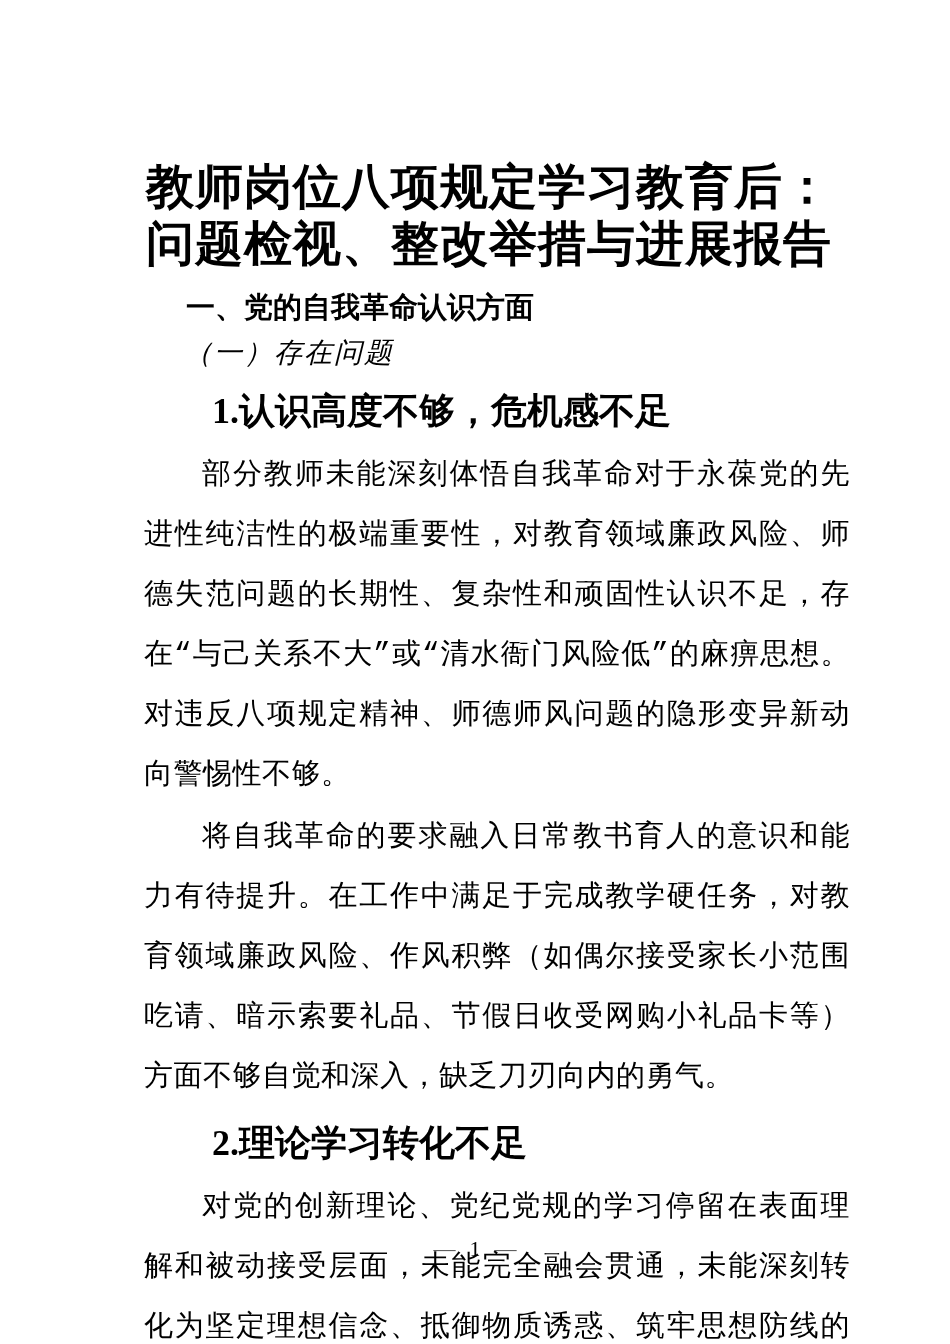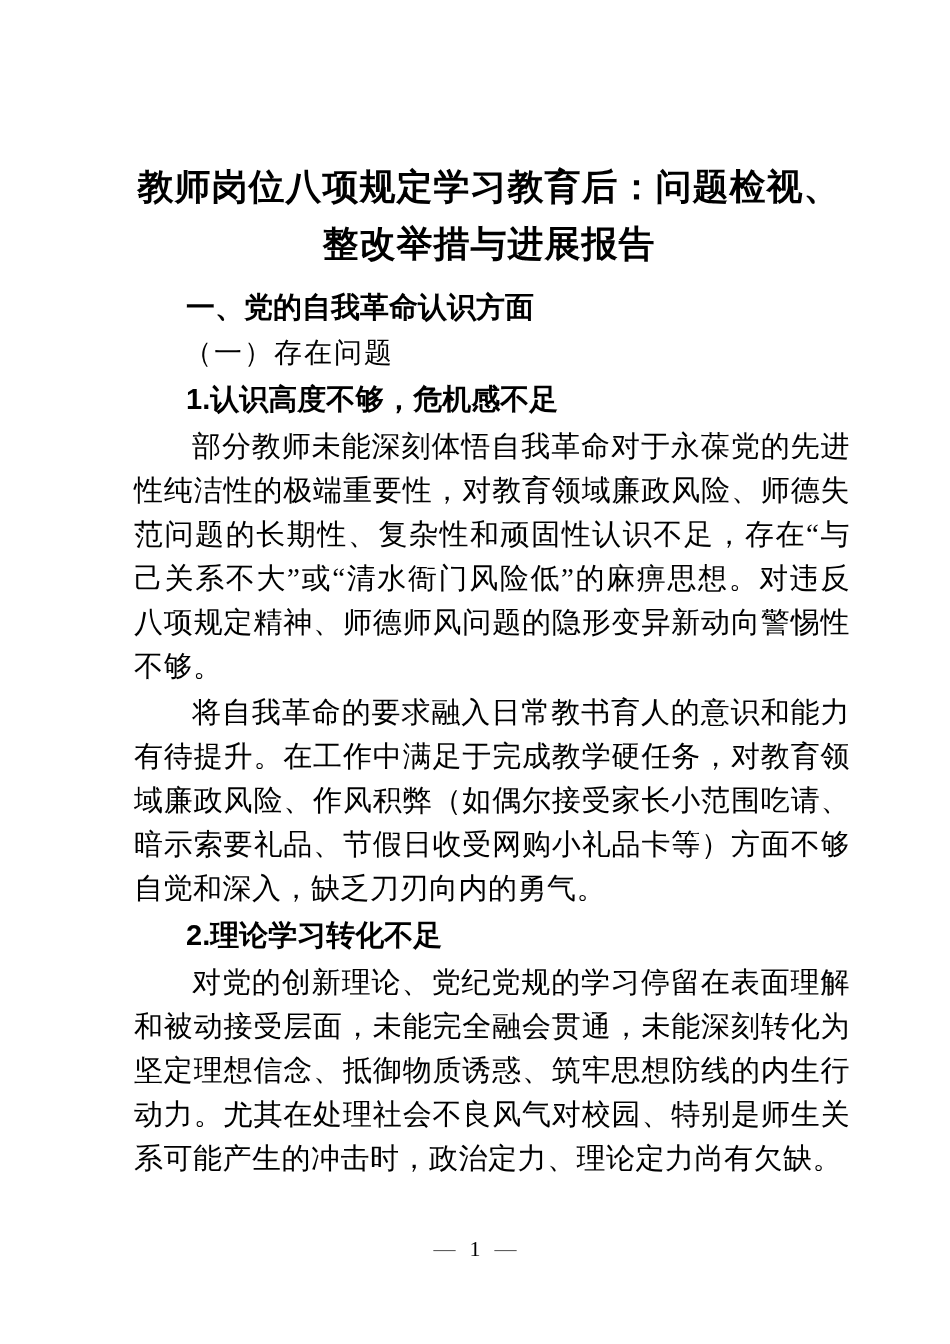--- a/index.html
+++ b/index.html
@@ -21,57 +21,58 @@
     background: #ffffff;
   }
   .content {
     margin-left: 128px;
     margin-right: 100px; 
   }
   .doc-title {
     padding-top: 158px;
     font-family: "Liberation Sans", "DejaVu Sans", sans-serif;
     font-weight: bold;
-    font-size: 36px;
+    font-size: 48px;
     line-height: 57px;
     text-align: center;
     letter-spacing: 1px;
   }
   .section-heading {
     margin-top: 12px;
     font-family: Liberation Serif, serif;
     font-weight: bold;
     font-size: 29px;
     line-height: 46px;
     text-indent: 2em;
   }
   .subsection-heading {
     font-family: "Liberation Serif", "DejaVu Serif", serif;
+    font-style: italic; 
     font-weight: normal;
     font-size: 28px;
     line-height: 46px;
     text-indent: 2em;
     letter-spacing: 2px;
   }
   .item-heading {
-    font-family: Liberation Sans, sans-serif;
+    font-family: Liberation Serif, serif;
     font-weight: bold;
-    font-size: 29px;
+    font-size: 36px;
     line-height: 46px;
     text-indent: 2em;
-    margin: 0;
+    margin: 12px;
   }
   .item-body {
-    font-family: Liberation Serif, serif;
+    font-family: Liberation Mono, monospace;
     font-size: 29px;
-    line-height: 44px;
+    line-height: 60px;
     text-indent: 2em;
     text-align: justify;
     text-justify: inter-character;
-    margin: 2px 0 2px 6px;
+    margin: 2px 0 2px 16px;
     letter-spacing: 0.5px;
   }
   .footer {
     position: absolute;
     left: 0;
     right: 0;
     top: 1234px;
     text-align: center;
     font-family: "Liberation Serif", "DejaVu Serif", serif;
     font-size: 22px;

